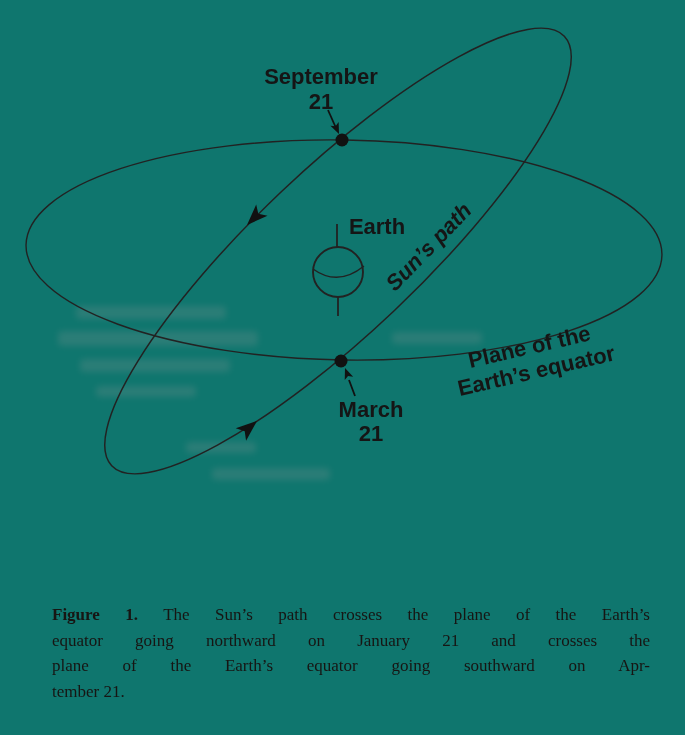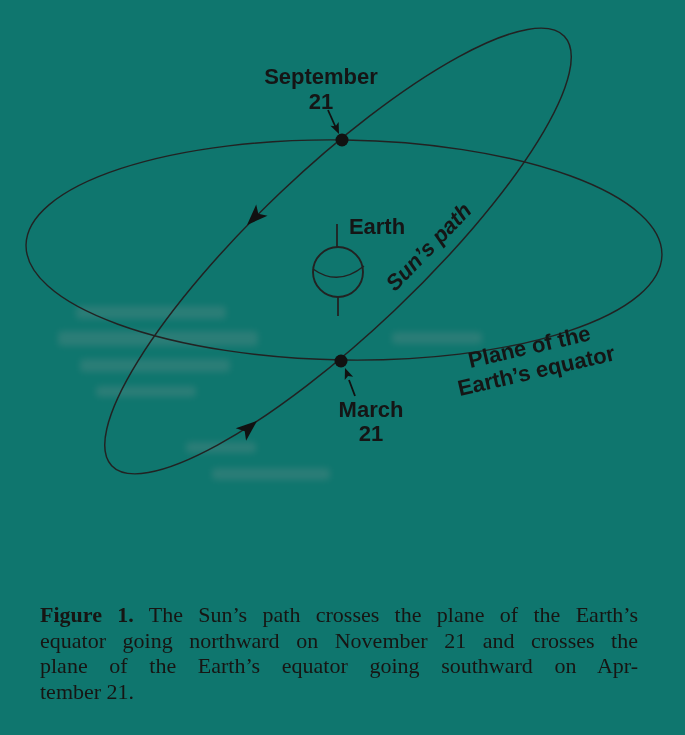--- a/index.html
+++ b/index.html
@@ -16,24 +16,24 @@
   .smudge {
     position:absolute;
     background:#9a9a9a;
     opacity:0.20;
     filter:blur(3px);
     border-radius:4px;
     pointer-events:none;
   }
   .caption {
     position:absolute;
-    left:40px; top:602px;
+    left:52px; top:602px;
     width:598px;
     font-family:"Liberation Serif", serif;
-    font-size:22px;
+    font-size:17px;
     line-height:25.6px;
     color:#171513;
   }
   .cap-line { text-align:justify; text-align-last:justify; }
   .cap-line.last { text-align-last:left; }
   .cap-bold { font-weight:bold; }
 </style>
 </head>
 <body>
 
@@ -79,18 +79,18 @@
 
     <text text-anchor="middle" font-size="22" font-weight="bold" fill="#151515" transform="translate(531 354) rotate(-13)">Plane of the</text>
     <text text-anchor="middle" font-size="22" font-weight="bold" fill="#151515" transform="translate(538 378) rotate(-13)">Earth’s equator</text>
 
     <text x="371" y="417" text-anchor="middle" font-size="22" font-weight="bold" fill="#151515">March</text>
     <text x="371" y="441" text-anchor="middle" font-size="22" font-weight="bold" fill="#151515">21</text>
   </svg>
 
   <div class="caption">
     <div class="cap-line"><span class="cap-bold">Figure 1.</span> <span>The Sun’s path crosses the plane of the Earth’s</span></div>
-    <div class="cap-line">equator going northward on November 21 and crosses the</div>
+    <div class="cap-line">equator going northward on January 21 and crosses the</div>
     <div class="cap-line">plane of the Earth’s equator going southward on Apr-</div>
     <div class="cap-line last">tember 21.</div>
   </div>
 
 </div>
 
 </body></html>

